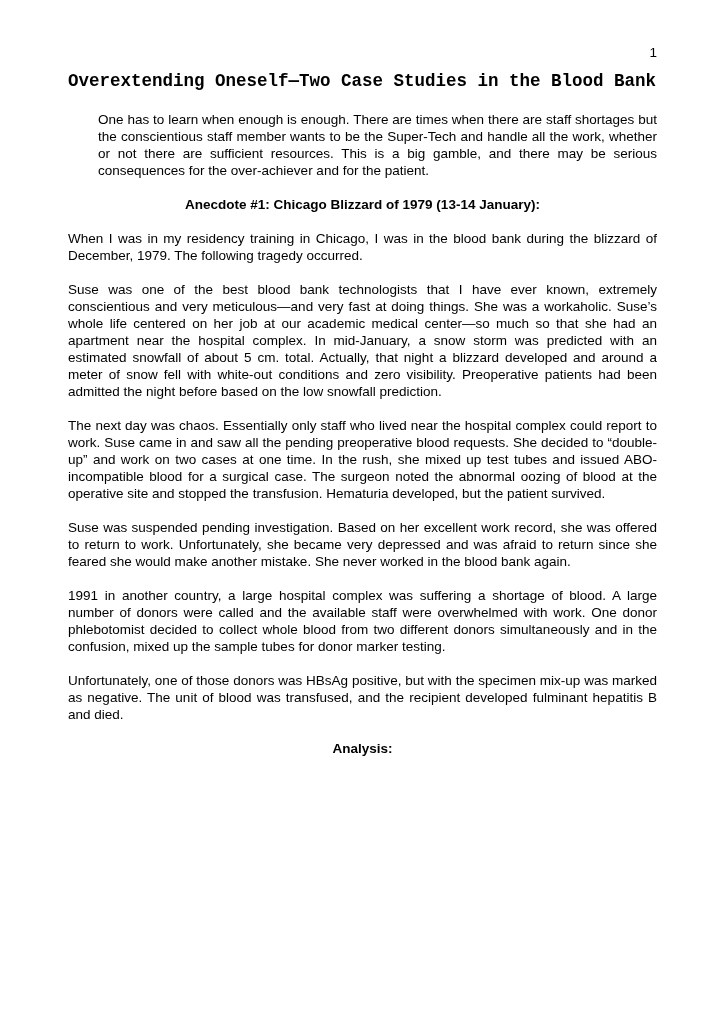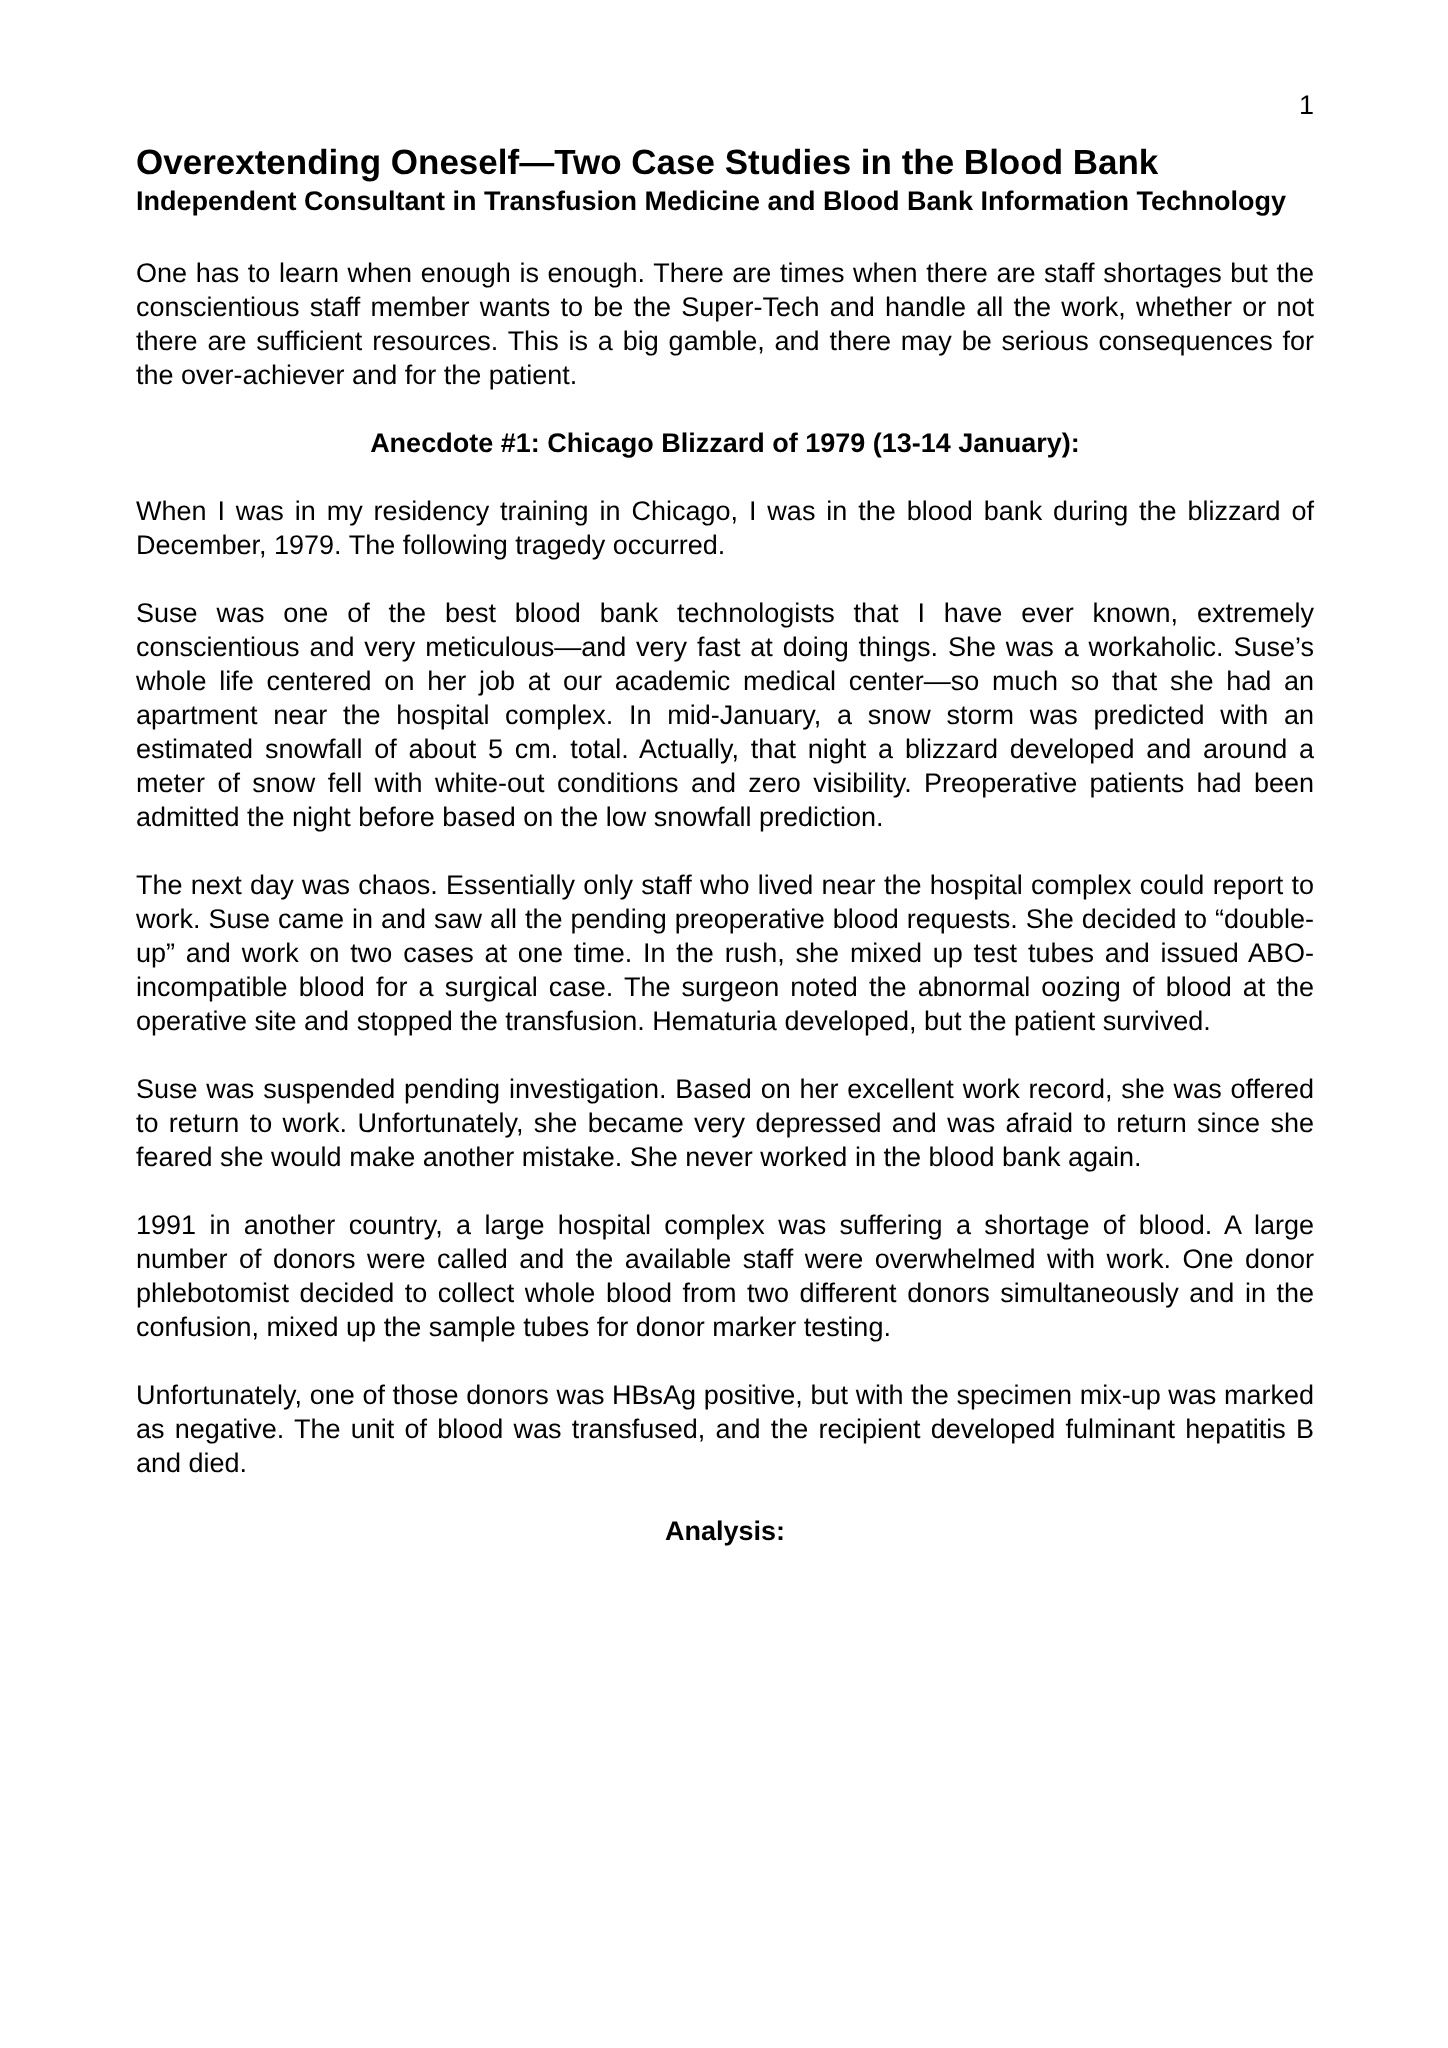--- a/index.html
+++ b/index.html
@@ -26,20 +26,21 @@
     font-size: 13.5px;
     line-height: 17px;
     text-align: right;
     margin: 0 0 9px 0;
   }
   .doc-title {
     font-size: 17.5px;
     line-height: 22px;
     font-weight: bold;
     margin: 0;
+    font-family: Liberation Mono, monospace;
   }
   .author-line,
   .affiliation-line {
     font-size: 13.5px;
     line-height: 17px;
     font-weight: bold;
     margin: 0;
   }
   .body-block {
     font-size: 13.5px;
@@ -49,33 +50,33 @@
   .paragraph {
     text-align: justify;
     font-weight: normal;
   }
   .heading {
     text-align: center;
     font-weight: bold;
   }
   .first-block {
     margin-top: 19px;
+    margin-left: 30px;
   }
 </style>
 </head>
 <body>
 
 <div class="page">
 
   <div class="page-number">1</div>
 
   <h1 class="doc-title">Overextending Oneself—Two Case Studies in the Blood Bank</h1>
 
 
-  <p class="affiliation-line">Independent Consultant in Transfusion Medicine and Blood Bank Information Technology</p>
 
   <p class="body-block paragraph first-block">One has to learn when enough is enough.  There are times when there are staff shortages but the conscientious staff member wants to be the Super-Tech and handle all the work, whether or not there are sufficient resources.  This is a big gamble, and there may be serious consequences for the over-achiever and for the patient.</p>
 
   <p class="body-block heading">Anecdote #1:  Chicago Blizzard of 1979 (13-14 January):</p>
 
   <p class="body-block paragraph">When I was in my residency training in Chicago, I was in the blood bank during the blizzard of December, 1979.  The following tragedy occurred.</p>
 
   <p class="body-block paragraph">Suse was one of the best blood bank technologists that I have ever known, extremely conscientious and very meticulous—and very fast at doing things.  She was a workaholic.  Suse’s whole life centered on her job at our academic medical center—so much so that she had an apartment near the hospital complex.  In mid-January, a snow storm was predicted with an estimated snowfall of about 5 cm. total.  Actually, that night a blizzard developed and around a meter of snow fell with white-out conditions and zero visibility.  Preoperative patients had been admitted the night before based on the low snowfall prediction.</p>
 
   <p class="body-block paragraph">The next day was chaos.  Essentially only staff who lived near the hospital complex could report to work.  Suse came in and saw all the pending preoperative blood requests.  She decided to “double-up” and work on two cases at one time.  In the rush, she mixed up test tubes and issued ABO-incompatible blood for a surgical case.  The surgeon noted the abnormal oozing of blood at the operative site and stopped the transfusion.  Hematuria developed, but the patient survived.</p>

